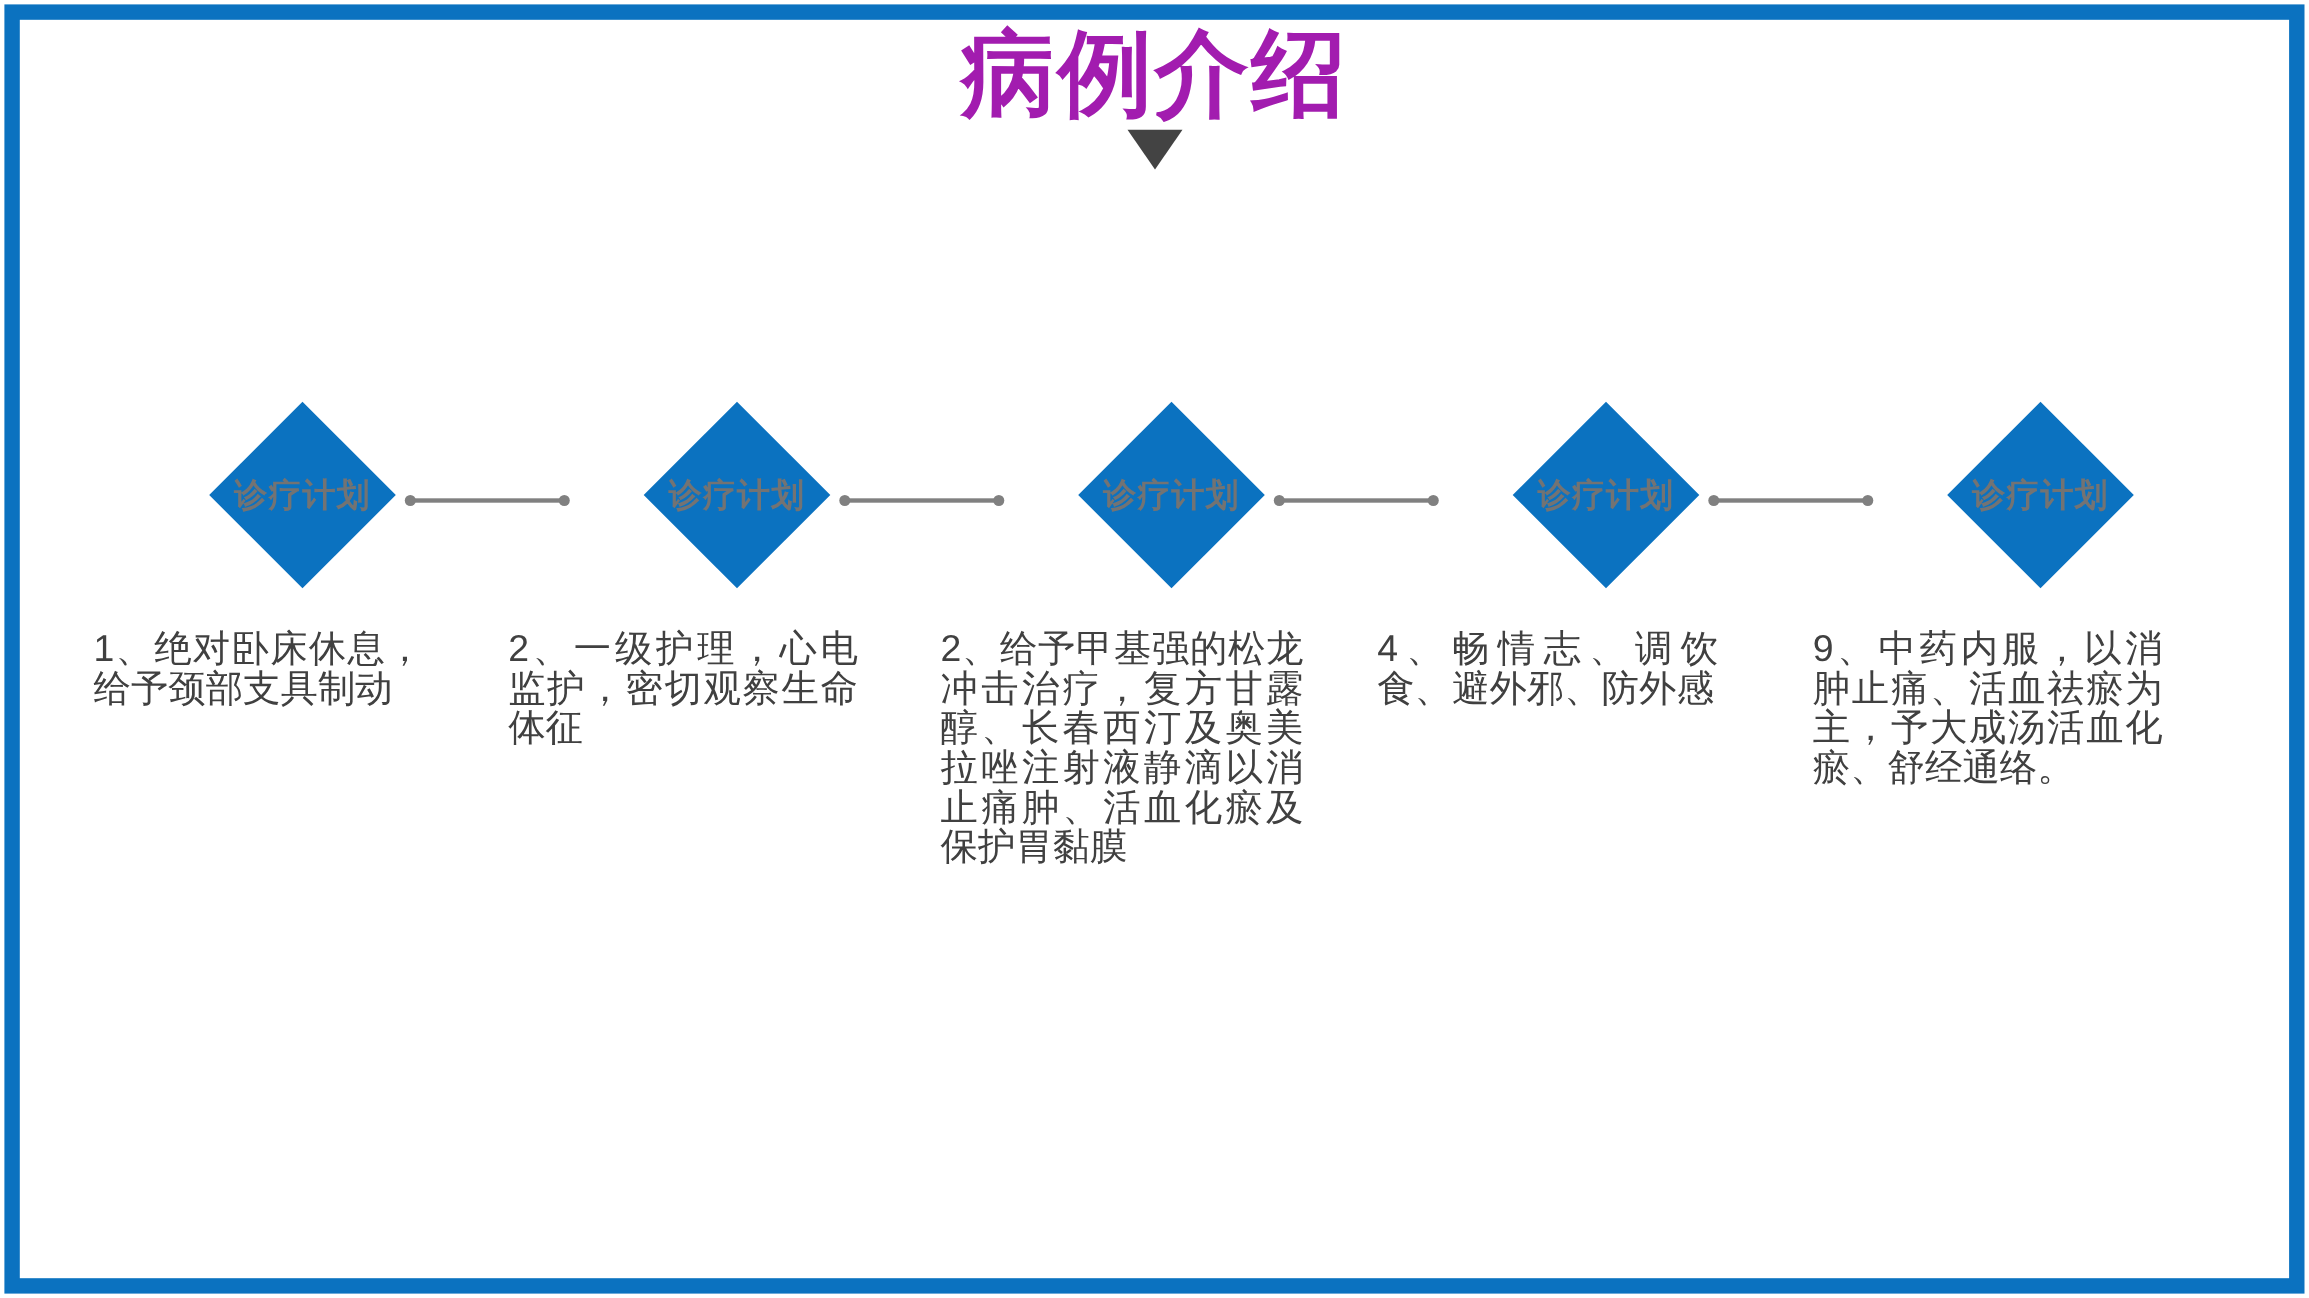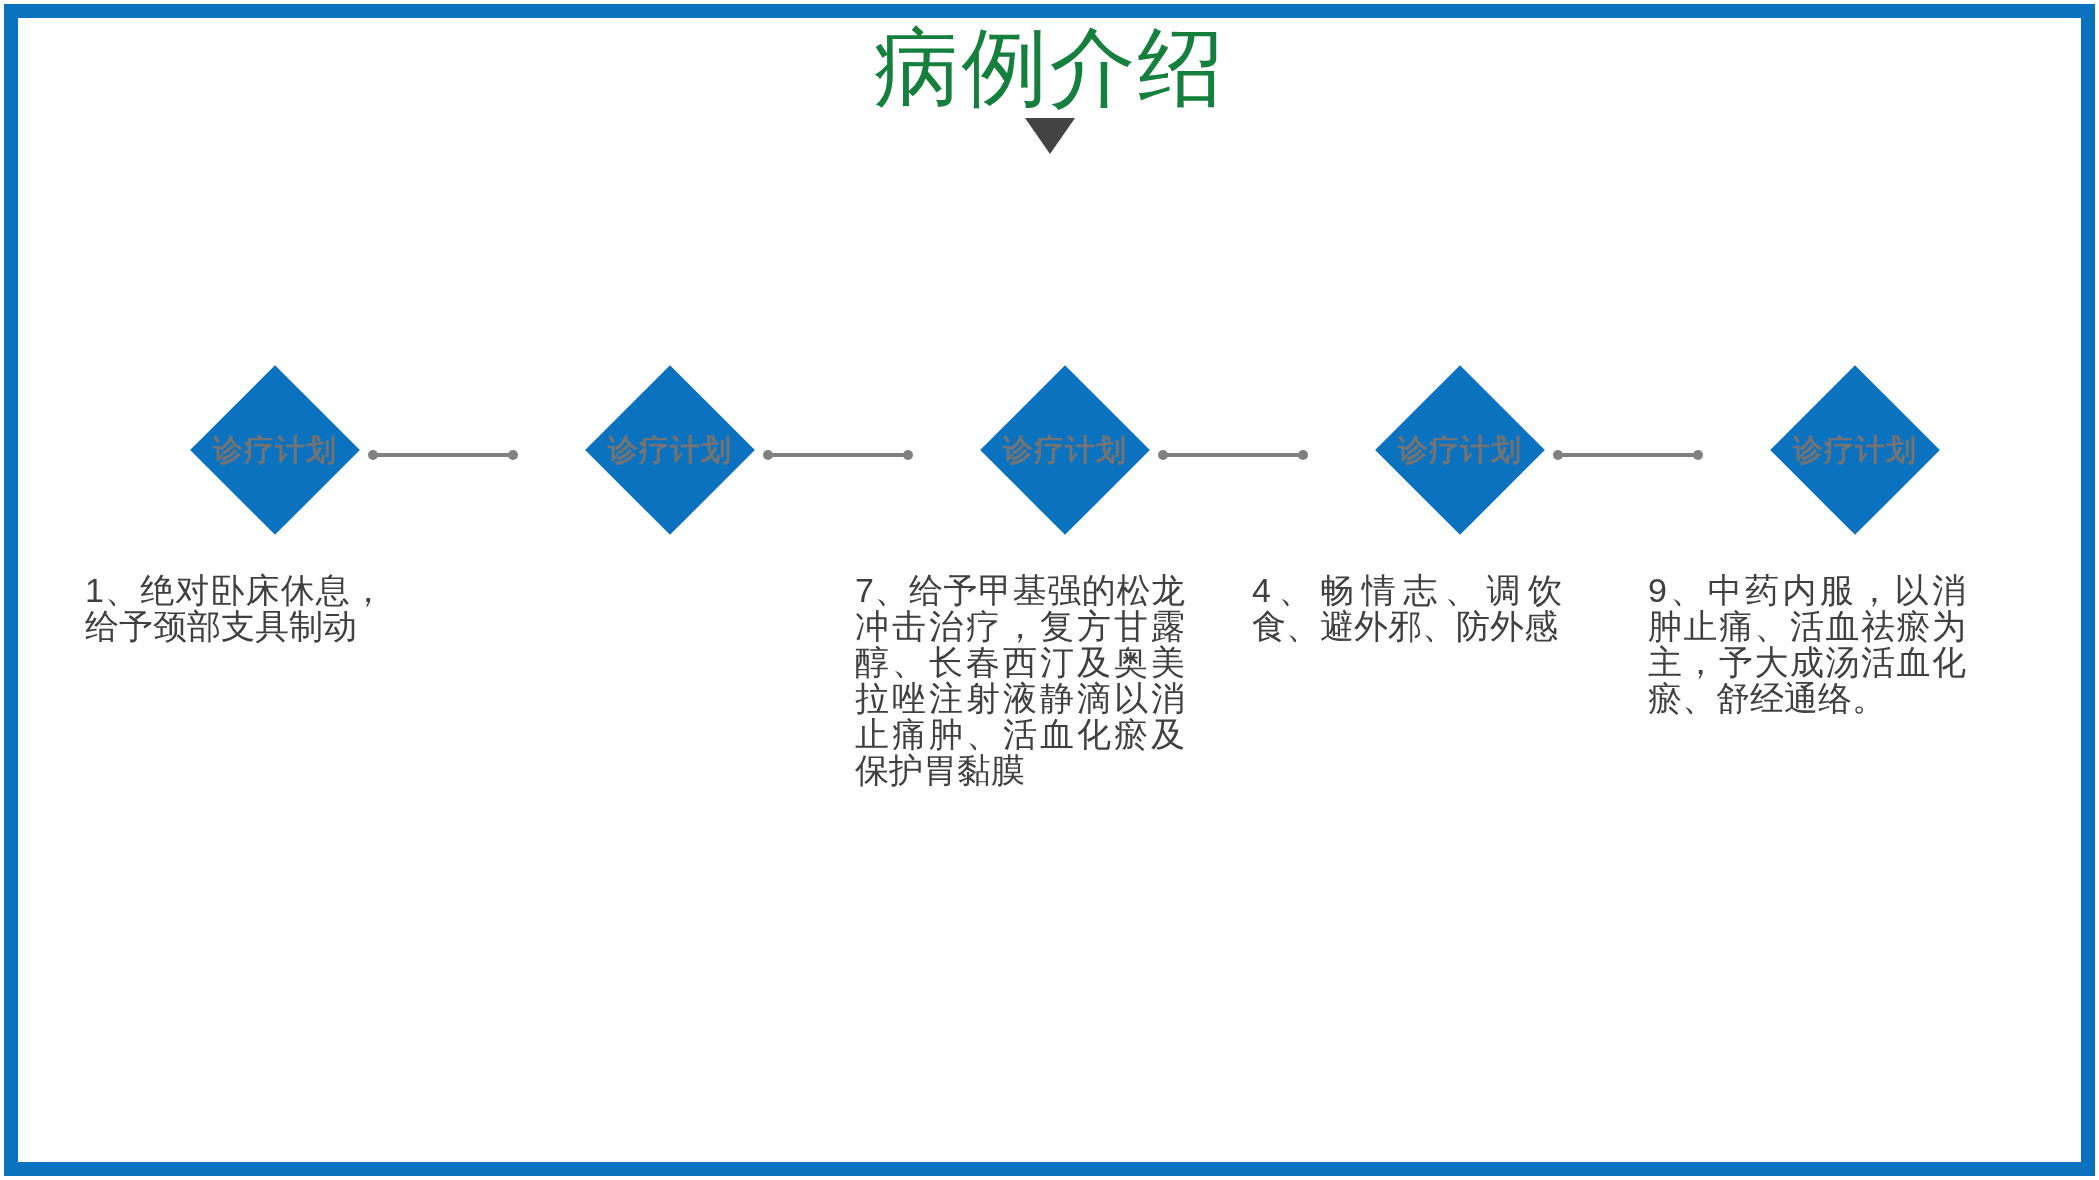--- a/index.html
+++ b/index.html
@@ -31,22 +31,22 @@
   
   #title-block {
     position: absolute;
     left: 0;
     top: 22px;
     width: 2099px;
     text-align: center;
   }
   #page-title {
     font-size: 86px;
-    font-weight: normal;
-    color: #15803d;
+    font-weight: bold;
+    color: #a21caf;
     letter-spacing: 2px;
     line-height: 1.05;
     white-space: nowrap;
   }
   #title-marker {
     margin: 6px auto 0 auto;
     width: 0;
     height: 0;
     border-left: 25px solid transparent;
     border-right: 25px solid transparent;
@@ -205,17 +205,18 @@
     <div class="node" style="left:1760px;">
       <div class="diamond-wrap">
         <div class="diamond-shape"></div>
         <div class="diamond-label">诊疗计划</div>
       </div>
     </div>
 
   </div>
 
   <div class="col" style="left:85px;  width:300px;">1、绝对卧床休息，给予颈部支具制动</div>
-  <div class="col" style="left:855px; width:330px;">7、给予甲基强的松龙冲击治疗，复方甘露醇、长春西汀及奥美拉唑注射液静滴以消止痛肿、活血化瘀及保护胃黏膜</div>
+  <div class="col" style="left:462px; width:318px;">2、一级护理，心电监护，密切观察生命体征</div>
+  <div class="col" style="left:855px; width:330px;">2、给予甲基强的松龙冲击治疗，复方甘露醇、长春西汀及奥美拉唑注射液静滴以消止痛肿、活血化瘀及保护胃黏膜</div>
   <div class="col" style="left:1252px;width:310px;">4、畅情志、调饮食、避外邪、防外感</div>
   <div class="col" style="left:1648px;width:318px;">9、中药内服，以消肿止痛、活血祛瘀为主，予大成汤活血化瘀、舒经通络。</div>
 
 </div>
 
 </body></html>

